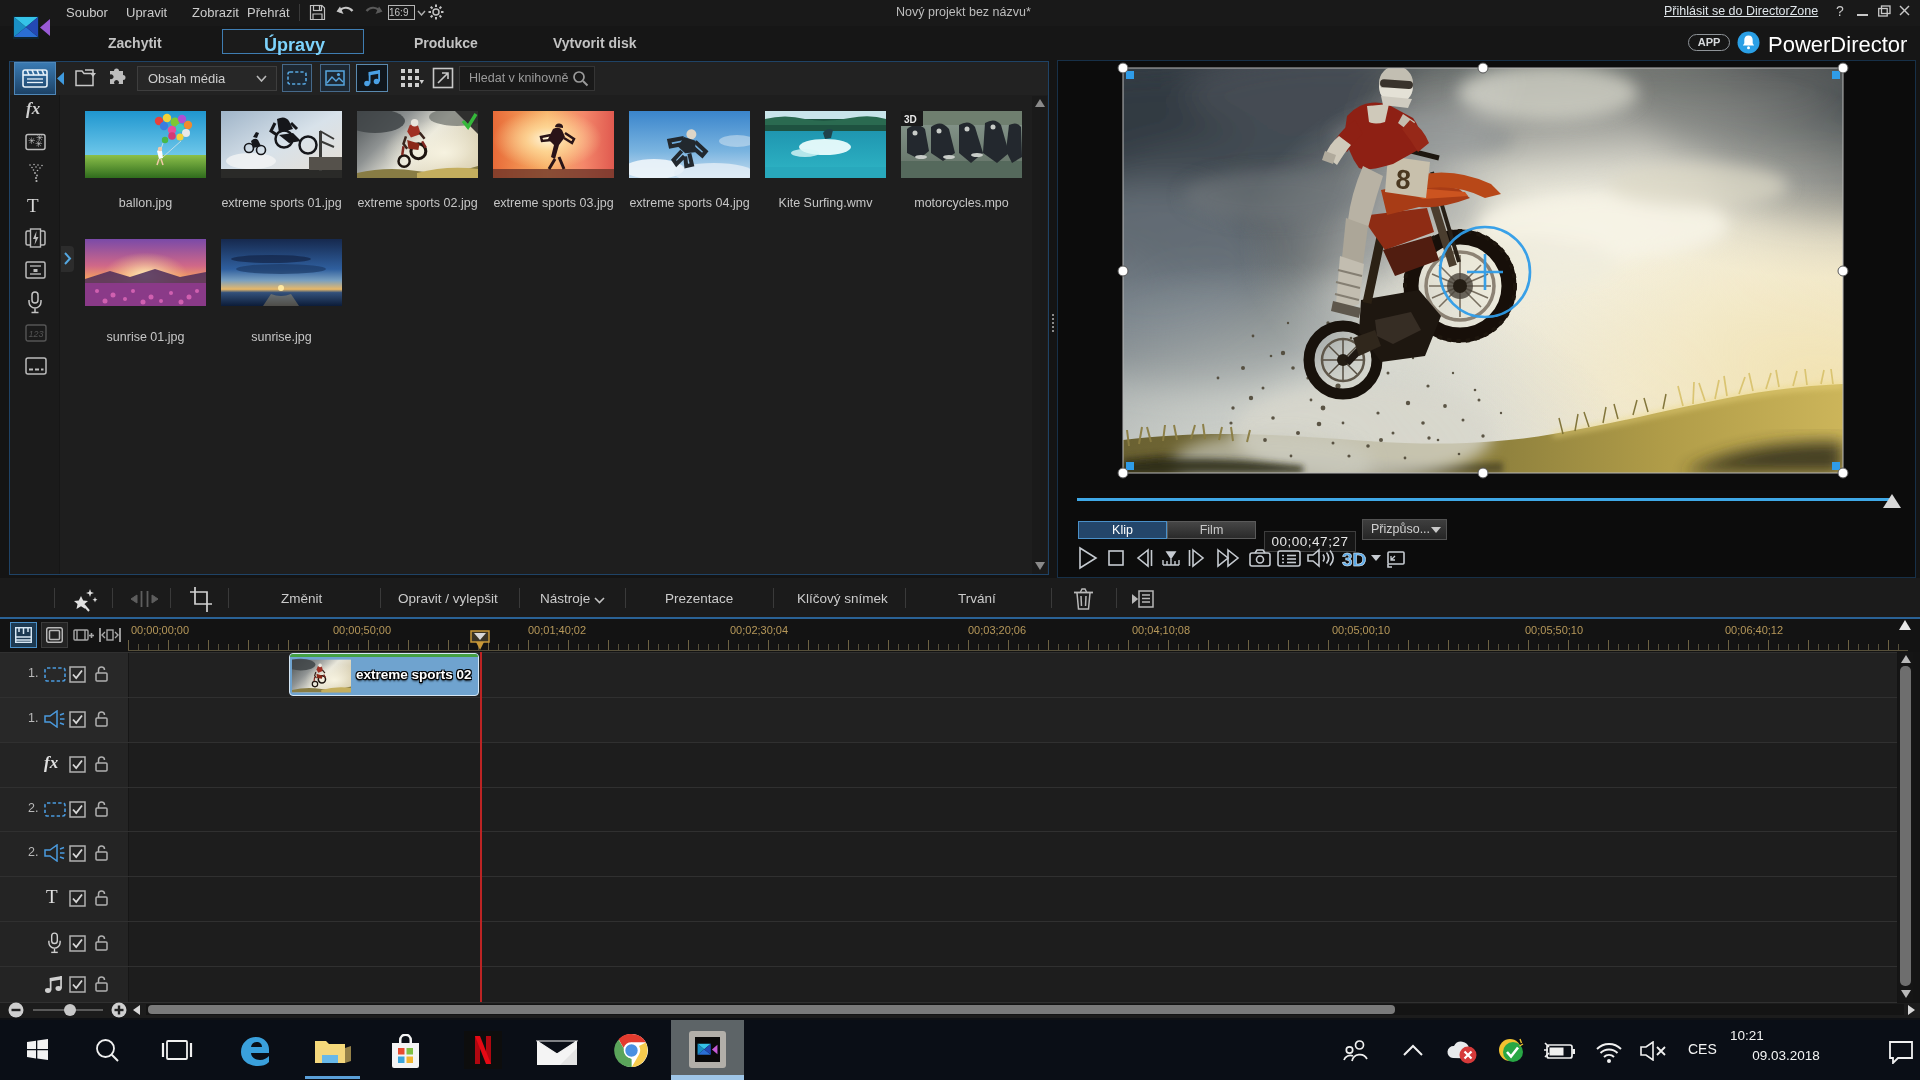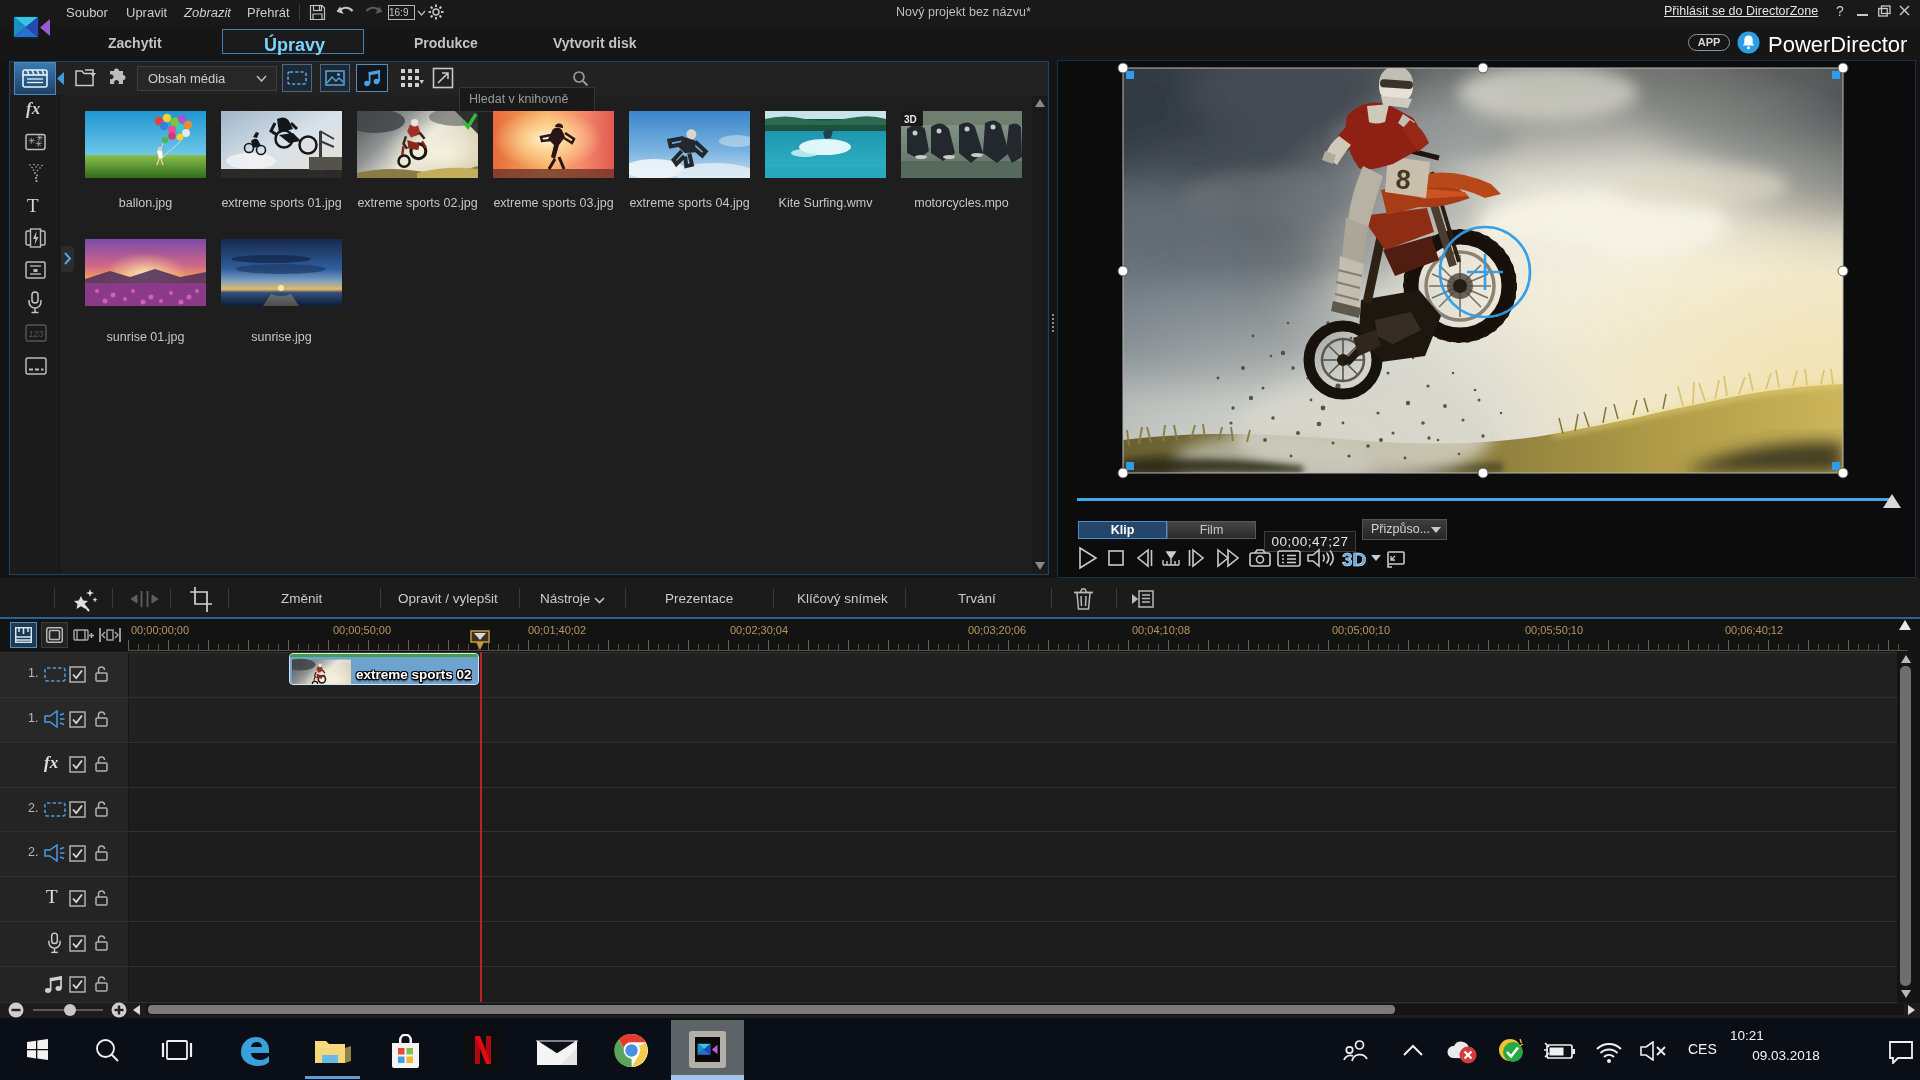--- a/index.html
+++ b/index.html
@@ -21,21 +21,21 @@
 <svg class="abs" style="left:13px;top:16px" width="38" height="23" viewBox="0 0 38 23">
  <polygon points="0,0 26,0 26,23 0,23" fill="#0e2430"></polygon>
  <polygon points="1,1 13,11 1,21" fill="#1a8fc4"></polygon>
  <polygon points="1,1 25,1 13,11" fill="#35c3e8"></polygon>
  <polygon points="1,21 25,21 13,11" fill="#2a6fd4"></polygon>
  <polygon points="25,1 25,21 13,11" fill="#2349b4"></polygon>
  <polygon points="37,3 27,11.5 37,20" fill="#9a5ad6"></polygon>
 </svg>
 <span class="abs menu" style="left:66px;top:5px;">Soubor</span>
 <span class="abs menu" style="left:126px;top:5px;">Upravit</span>
-<span class="abs menu" style="left:184px;top:5px;font-style:italic;">Zobrazit</span>
+<span class="abs menu" style="left:192px;top:5px;">Zobrazit</span>
 <span class="abs menu" style="left:247px;top:5px;">Přehrát</span>
 <div class="abs" style="left:299px;top:4px;width:1px;height:17px;background:#3a3a3a;"></div>
 
 <svg class="abs" style="left:309px;top:4px" width="17" height="17" viewBox="0 0 17 17" fill="none" stroke="#c2c2c2" stroke-width="1.2">
  <path d="M1.5,1.5 H13 L15.5,4 V15.5 H1.5 Z"></path>
       <rect x="4.5" y="1.5" width="8" height="5"></rect>
       <line x1="10.5" y1="2" x2="10.5" y2="6"></line>
       <path d="M4,15 V10 H13 V15"></path>
 </svg>
 
@@ -159,21 +159,21 @@
         <rect x="15" y="15" width="4" height="4"></rect>
  </g>
  <polygon points="19.5,12 24,12 21.7,16" fill="#cfcfcf"></polygon>
 </svg>
 
 <svg class="abs" style="left:432px;top:67px" width="22" height="22" viewBox="0 0 22 22">
  <rect x="1.5" y="1.5" width="19" height="19" fill="none" stroke="#c8c8c8" stroke-width="1.6"></rect>
  <path d="M6,16 L16,6 M10,6 h6 v6" fill="none" stroke="#c8c8c8" stroke-width="1.6"></path>
 </svg>
 
-<div class="abs" style="left:459px;top:66px;width:136px;height:25px;background:#191919;border:1px solid #353535;color:#9b9b9b;font-size:12.5px;line-height:23px;padding-left:9px;margin-top:21px;">Hledat v knihovně</div>
+<div class="abs" style="left:459px;top:66px;width:136px;height:25px;background:#191919;border:1px solid #353535;color:#9b9b9b;font-size:12.5px;line-height:23px;padding-left:9px;">Hledat v knihovně</div>
 <svg class="abs" style="left:572px;top:70px" width="17" height="17" viewBox="0 0 17 17">
       <circle cx="7" cy="7" r="5" fill="none" stroke="#9b9b9b" stroke-width="1.7"></circle>
       <line x1="11" y1="11" x2="15.5" y2="15.5" stroke="#9b9b9b" stroke-width="1.9"></line>
     </svg>
 
 <div class="abs" style="left:10px;top:95px;width:50px;height:479px;background:#1b1b1b;border-right:1px solid #161616;"></div>
 <span class="abs" style="left:26px;top:99px;color:#d0d0d0;font-size:17px;font-weight:bold;font-style:italic;font-family:'Liberation Serif',serif;">fx</span>
 <svg class="abs" style="left:25px;top:132px" width="21" height="20" viewBox="0 0 21 20">
  <rect x="1" y="2.5" width="19" height="15" rx="2" fill="none" stroke="#bcbcbc" stroke-width="1.5"></rect>
  <g fill="#bcbcbc" font-size="9" font-family="Liberation Sans">
@@ -723,21 +723,21 @@
         <circle cx="366" cy="411" r="5"></circle>
         <circle cx="726" cy="411" r="5"></circle>
  </g>
 </svg>
 
 <div class="abs" style="left:1077px;top:498px;width:815px;height:3px;background:#3fa9e8;"></div>
 <svg class="abs" style="left:1883px;top:494px" width="18" height="14" viewBox="0 0 18 14">
       <polygon points="9,0 18,14 0,14" fill="#d8d8d8"></polygon>
     </svg>
 
-<div class="abs" style="left:1078px;top:521px;width:89px;height:18px;background:#24466a;border:1px solid #4a90c8;color:#fff;font-size:12.5px;text-align:center;line-height:16px;font-weight:bold;">Klip</div>
+<div class="abs" style="left:1078px;top:521px;width:89px;height:18px;background:#24466a;border:1px solid #4a90c8;color:#fff;font-size:12.5px;text-align:center;line-height:16px;">Klip</div>
 <div class="abs" style="left:1167px;top:521px;width:89px;height:18px;background:linear-gradient(#464646,#2a2a2a);border:1px solid #5a5a5a;color:#c8c8c8;font-size:12.5px;text-align:center;line-height:16px;">Film</div>
 <div class="abs" style="left:1264px;top:519px;width:92px;height:21px;background:#161616;border:1px solid #3e3e3e;color:#e8e8e8;font-size:13.5px;text-align:center;line-height:19px;letter-spacing:0.5px;margin-top:12px;">00;00;47;27</div>
 <div class="abs" style="left:1362px;top:519px;width:85px;height:21px;background:linear-gradient(#3e3e3e,#262626);border:1px solid #525252;color:#d0d0d0;font-size:12.5px;line-height:19px;padding-left:8px;">Přizpůso...</div>
 <svg class="abs" style="left:1431px;top:527px" width="10" height="6" viewBox="0 0 10 6">
       <polygon points="0,0 10,0 5,6" fill="#c8c8c8"></polygon>
     </svg>
 
 <svg class="abs" style="left:1075px;top:546px" width="330" height="24" viewBox="0 0 330 24">
  <g fill="none" stroke="#c6cbd1" stroke-width="1.6">
   <polygon points="5,2 5,22 21,12"></polygon>
@@ -1016,21 +1016,21 @@
       <rect x="1" y="1" width="15" height="15" fill="none" stroke="#b0b0b0" stroke-width="1.5"></rect>
       <path d="M4,8.5 l3.2,3.5 L13,4.5" fill="none" stroke="#d8d8d8" stroke-width="1.8"></path>
     </svg>
 <svg class="abs" style="left:94px;top:975px" width="15" height="18" viewBox="0 0 15 18">
       <g fill="none" stroke="#b0b0b0" stroke-width="1.5">
         <rect x="2" y="8" width="11" height="8" rx="1"></rect>
         <path d="M4.5,8 V5 a3,3 0 0 1 6,0"></path>
       </g>
     </svg>
 <div class="abs" style="left:0;top:1002px;width:1897px;height:1px;background:#303030;"></div>
-<div class="abs" style="left:289px;top:653px;width:190px;height:32px;background:#6fa3cf;border:1px solid #d4e6f4;border-radius:4px;overflow:hidden;">
+<div class="abs" style="left:289px;top:653px;width:190px;height:43px;background:#6fa3cf;border:1px solid #d4e6f4;border-radius:4px;overflow:hidden;">
 <div class="abs" style="left:0;top:0;width:190px;height:3px;background:#44a044;"></div>
 <svg class="abs" style="left:2px;top:4px" width="59" height="36" viewBox="0 0 121 67">
         <use href="#clipthumb"></use>
       </svg>
 <span class="abs" style="left:66px;top:13px;color:#ffffff;font-size:13.5px;font-weight:bold;text-shadow:-1px -1px 0 #000,1px -1px 0 #000,-1px 1px 0 #000,1px 1px 0 #000,0 2px 2px #000;">extreme sports 02</span>
 </div>
 <svg width="0" height="0" style="position:absolute">
       <defs>
         <g id="clipthumb">
 <rect width="121" height="67" fill="url(#e2sky)"></rect>

